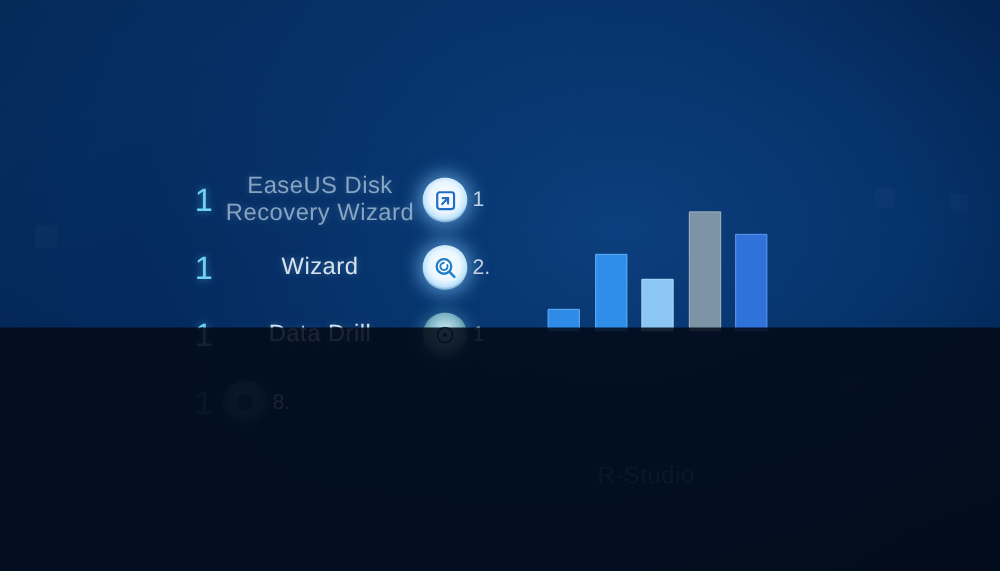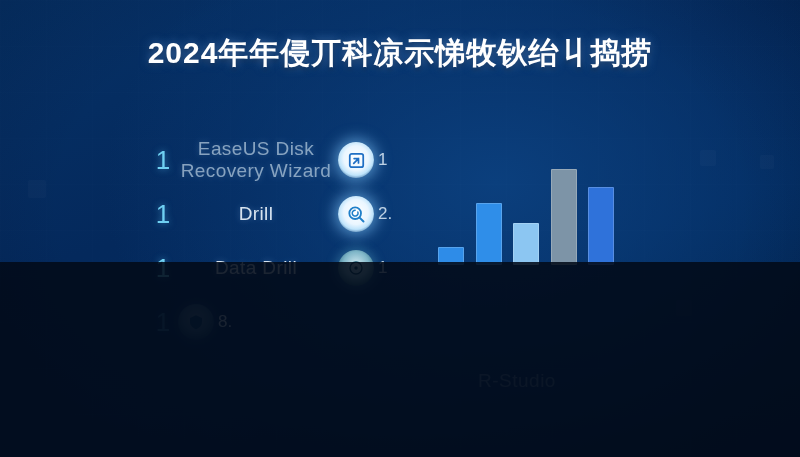--- a/index.html
+++ b/index.html
@@ -201,39 +201,38 @@
 <div id="stage">
 
   <div class="bg-base"></div>
   <div class="bg-noise"></div>
   <div class="bg-block" style="left:28px;  top:180px; width:18px; height:18px;"></div>
   <div class="bg-block" style="left:700px; top:150px; width:16px; height:16px;"></div>
   <div class="bg-block" style="left:760px; top:155px; width:14px; height:14px;"></div>
   <div class="bg-block" style="left:676px; top:300px; width:16px; height:16px;"></div>
   <div class="bg-vignette"></div>
 
-  <div class="title">2024年年侵丌科凉示悌牧钬绐丩捣捞</div>
 
   <div class="rank-list">
 
     <div class="rank-row blurry">
       <span class="rank-num">1</span>
       <span class="rank-name">EaseUS Disk Recovery Wizard</span>
       <span class="rank-badge">
         <svg width="19" height="19" viewBox="0 0 24 24">
           <rect x="3.5" y="3.5" width="17" height="17" rx="2.5" fill="none" stroke="#1f6fc4" stroke-width="2.2"></rect>
           <path d="M9 9.5 L14.5 9.5 L14.5 15 M14.5 9.5 L8.5 15.5" fill="none" stroke="#1f6fc4" stroke-width="2.2" stroke-linecap="round"></path>
         </svg>
       </span>
       <span class="rank-right">1</span>
     </div>
 
     <div class="rank-row">
       <span class="rank-num">1</span>
-      <span class="rank-name">Drill</span>
+      <span class="rank-name">Wizard</span>
       <span class="rank-badge">
         <svg width="20" height="20" viewBox="0 0 24 24">
           <circle cx="11" cy="11" r="7" fill="none" stroke="#1f7fc9" stroke-width="2.2"></circle>
           <path d="M11 7.5 a3.5 3.5 0 1 0 3.2 2.1" fill="none" stroke="#1f7fc9" stroke-width="1.8" stroke-linecap="round"></path>
           <path d="M16.3 16.3 L21 21" stroke="#1f7fc9" stroke-width="2.4" stroke-linecap="round"></path>
         </svg>
       </span>
       <span class="rank-right">2.</span>
     </div>
 

